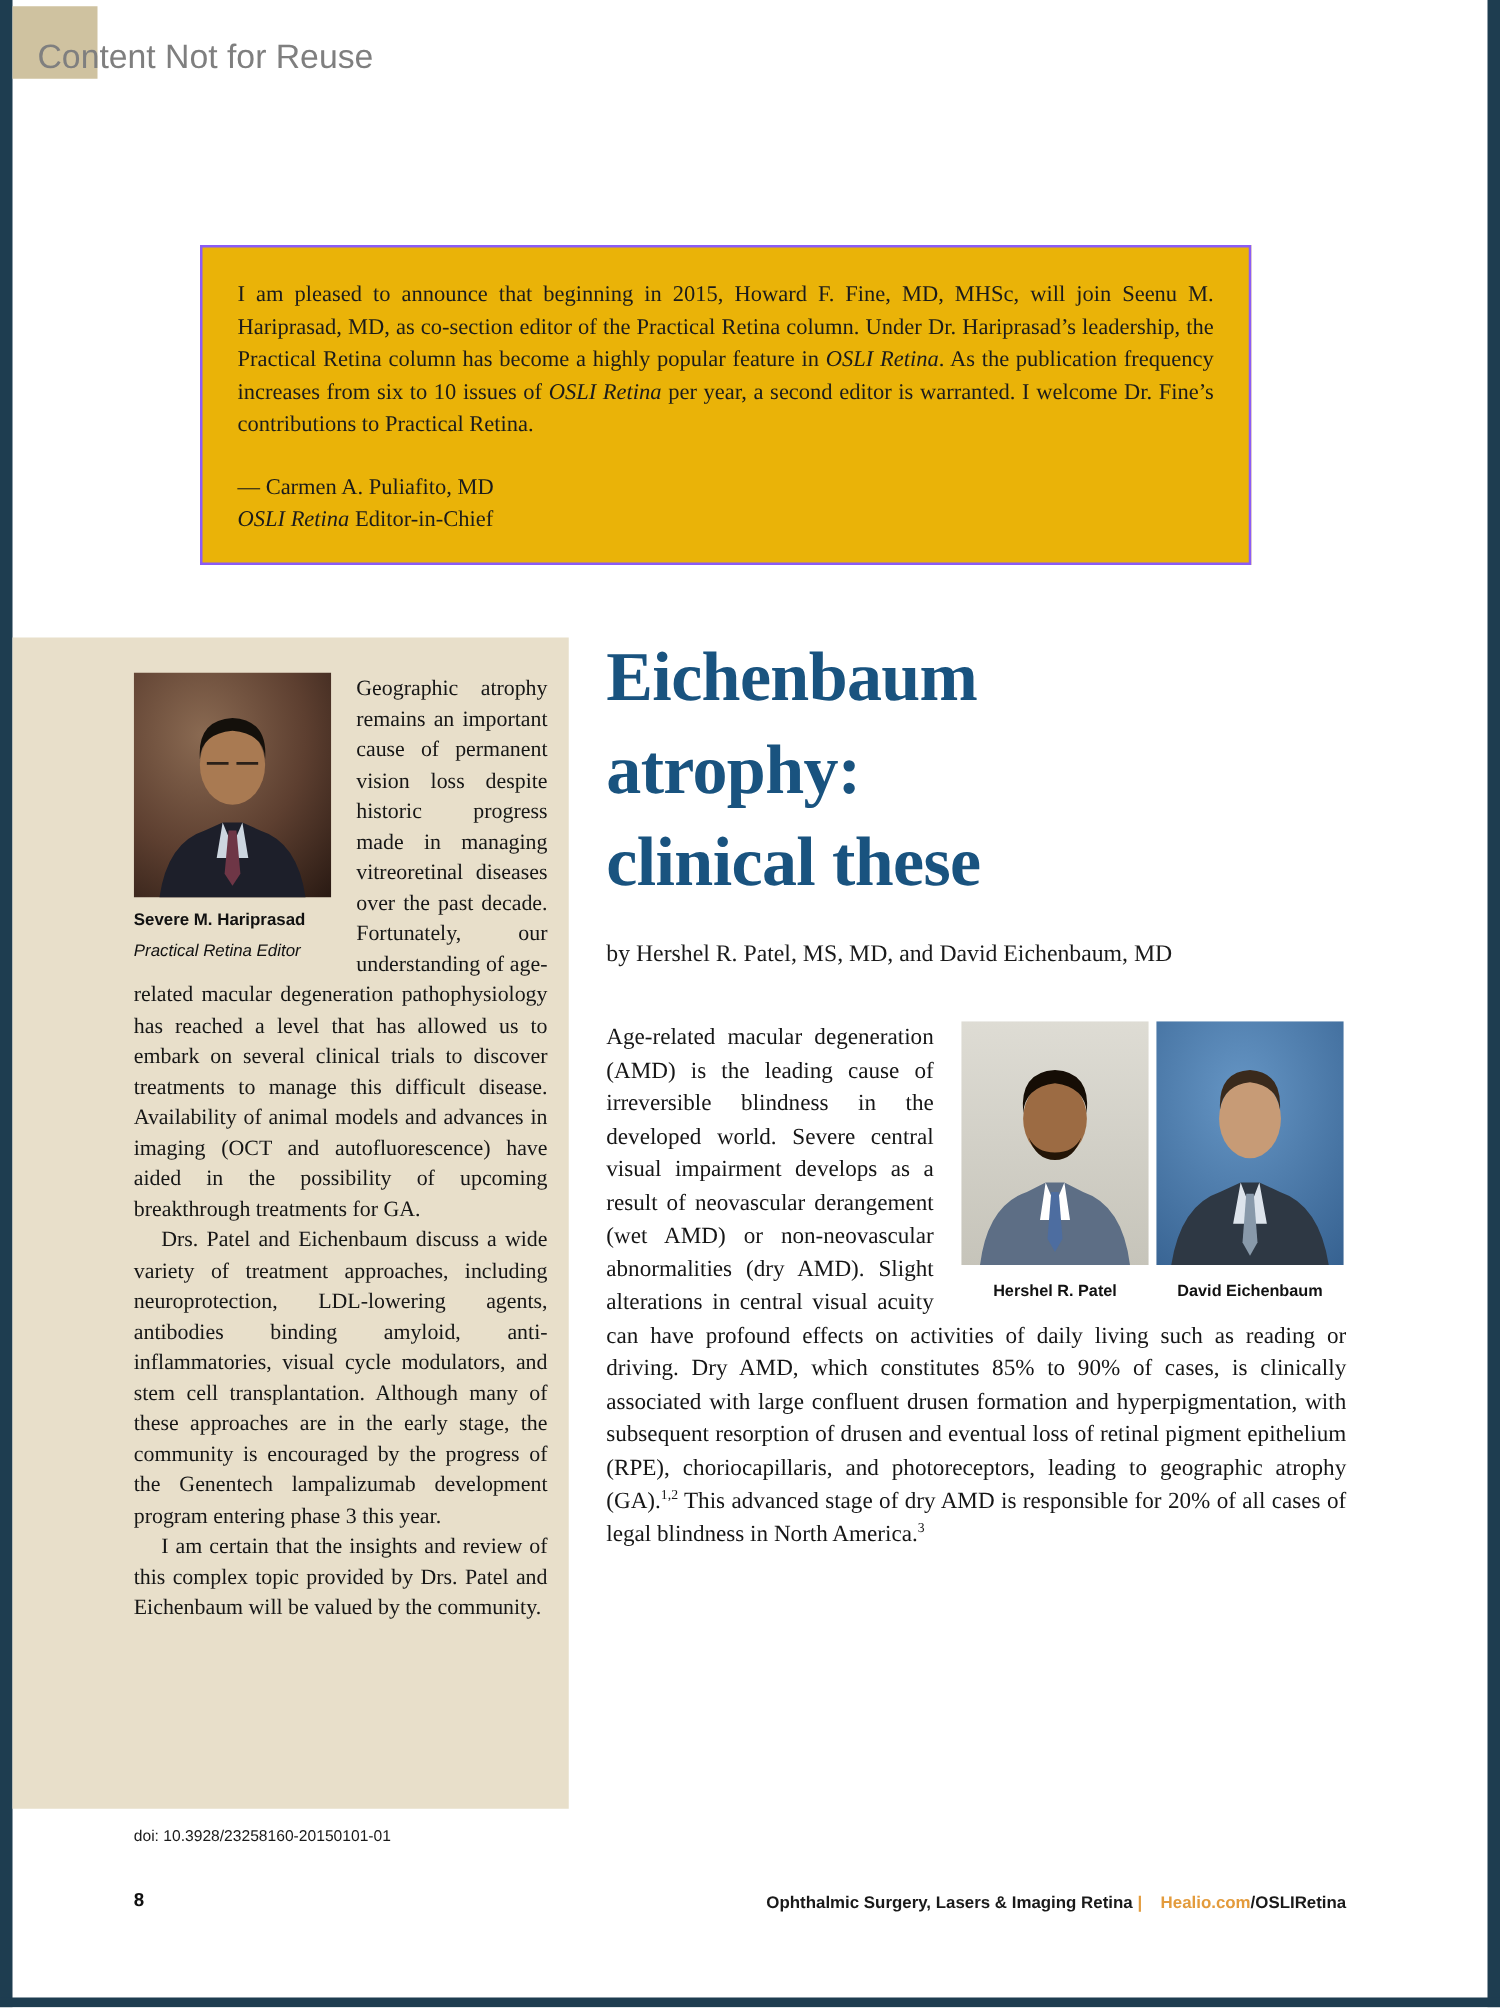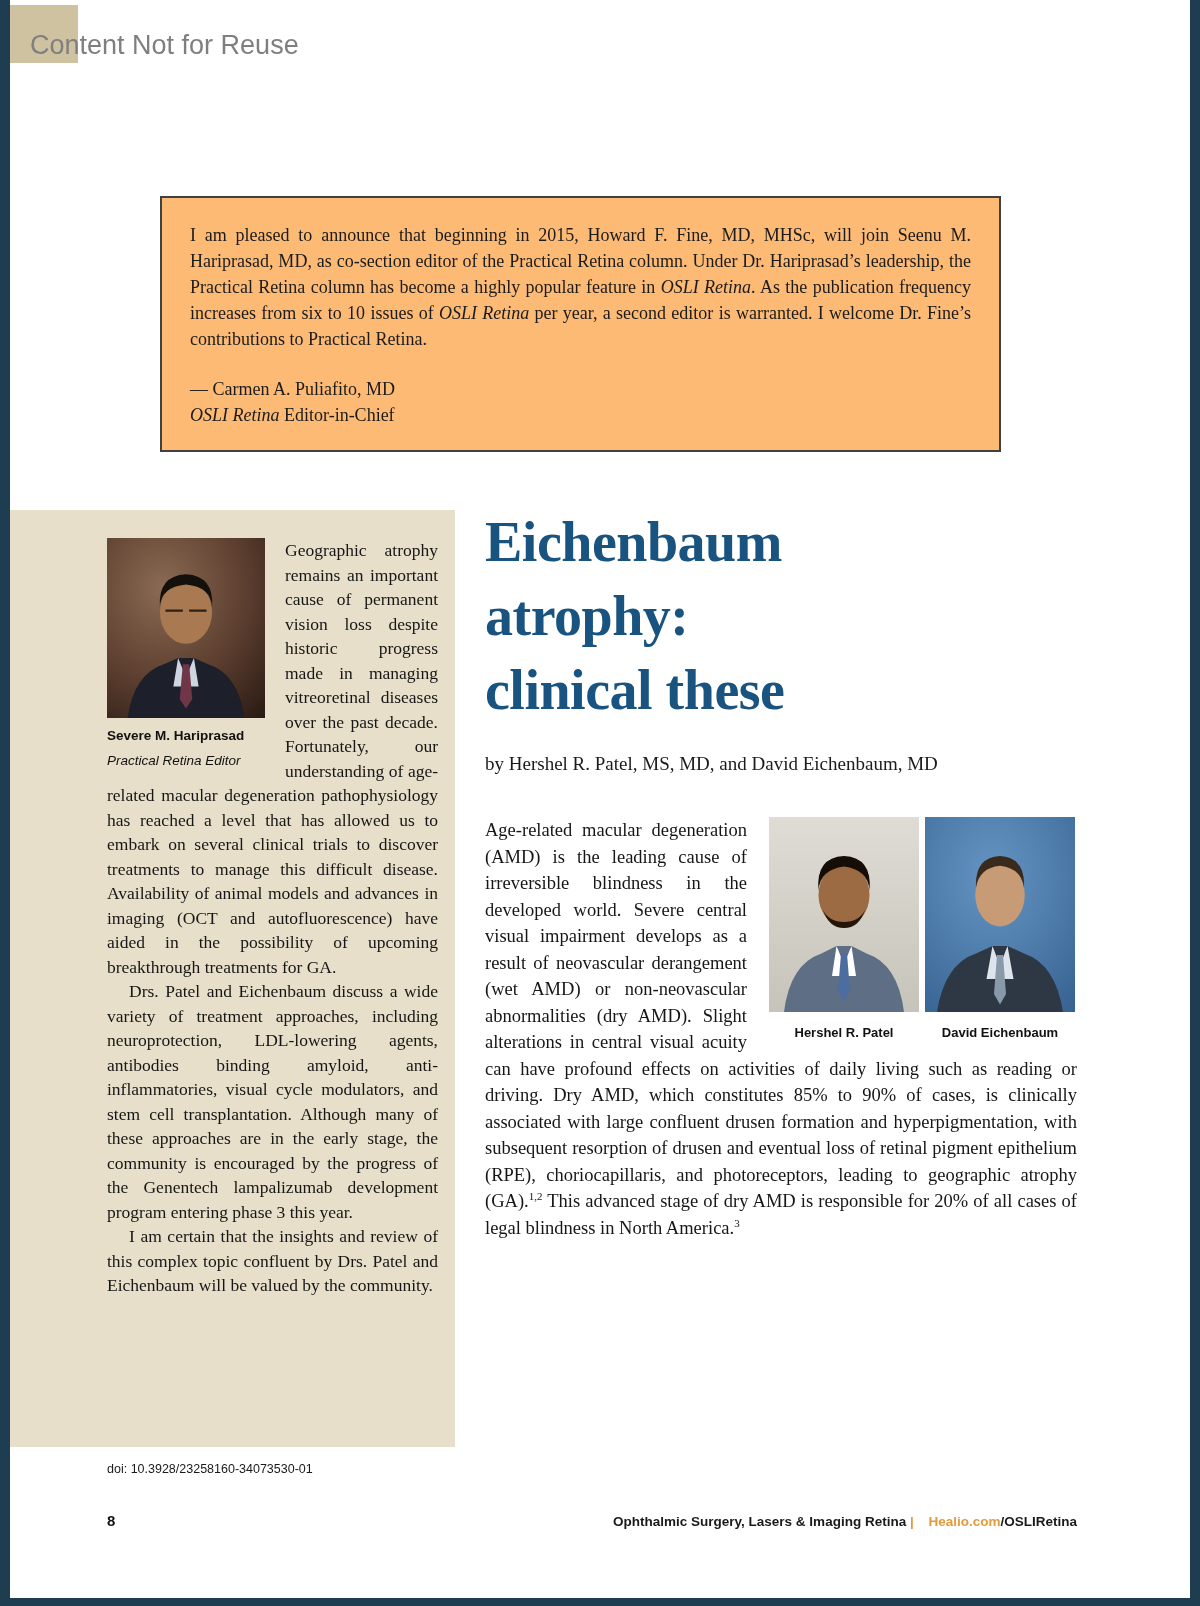--- a/index.html
+++ b/index.html
@@ -11,21 +11,21 @@
   .edge-right { right:0; }
   .edge-bottom { position:absolute; left:0; bottom:0; width:1200px; height:8px; background:#1e3d50; }
 
   .tan-square { position:absolute; left:10px; top:5px; width:68px; height:58px; background:#cfc2a0; }
   .watermark { position:absolute; left:30px; top:30px; font-family:"Liberation Sans", sans-serif; font-size:27px; color:#7f7f7f; z-index:3; }
 
   .masthead { position:absolute; left:107px; top:58px; }
   .masthead-title { font-family:"Liberation Serif", serif; font-weight:bold; font-size:20px; color:#1f3a6d; }
   .masthead-subtitle { margin-top:7px; font-size:17px; color:#5f6b79; }
 
-  .announce { position:absolute; left:160px; top:196px; width:841px; border:2px solid #404040; padding:24px 28px 22px 28px; background:#fdba74; }
+  .announce { position:absolute; left:160px; top:196px; width:841px; border:2px solid #8b5cf6; padding:24px 28px 22px 28px; background:#eab308; }
   .announce-body { font-size:18px; line-height:26px; text-align:justify; color:#1b1b1b; }
   .announce-sig { margin-top:24px; font-size:18px; line-height:26px; color:#1b1b1b; }
   .it { font-style:italic; }
 
   .beige-panel { position:absolute; left:10px; top:510px; width:445px; height:937px; background:#e8dfca; }
 
   .editor-col { position:absolute; left:107px; top:538px; width:331px; font-size:17.5px; line-height:24.5px; text-align:justify; color:#161616; }
   .editor-photo-block { float:left; width:178px; padding-right:20px; }
   .editor-portrait { width:158px; height:180px; display:block; }
   .editor-photo-name { margin-top:6px; font-family:"Liberation Sans", sans-serif; font-weight:bold; font-size:13.5px; color:#111; text-align:left; }
@@ -90,24 +90,24 @@
         <path d="M48 80 L52 80 L54 102 L50 108 L46 102 Z" fill="#6e3646"></path>
         <ellipse cx="50" cy="47" rx="16.5" ry="20" fill="#a97a52"></ellipse>
         <path d="M33.5 44 Q32 24 50 23 Q68 24 66.5 44 Q66 31 50 29.5 Q34 31 33.5 44 Z" fill="#14100b"></path>
         <path d="M37 46 h11 M52 46 h11" stroke="#2a2018" stroke-width="1.4" fill="none"></path>
       </svg>
       <div class="editor-photo-name">Severe M. Hariprasad</div>
       <div class="editor-photo-role">Practical Retina Editor</div>
     </div>
     <p>Geographic atrophy remains an important cause of permanent vision loss despite historic progress made in managing vitreoretinal diseases over the past decade. Fortunately, our understanding of age-related macular degeneration pathophysiology has reached a level that has allowed us to embark on several clinical trials to discover treatments to manage this difficult disease. Availability of animal models and advances in imaging (OCT and autofluorescence) have aided in the possibility of upcoming breakthrough treatments for GA.</p>
     <p class="indent">Drs. Patel and Eichenbaum discuss a wide variety of treatment approaches, including neuroprotection, LDL-lowering agents, antibodies binding amyloid, anti-inflammatories, visual cycle modulators, and stem cell transplantation. Although many of these approaches are in the early stage, the community is encouraged by the progress of the Genentech lampalizumab development program entering phase 3 this year.</p>
-    <p class="indent">I am certain that the insights and review of this complex topic confluent by Drs. Patel and Eichenbaum will be valued by the community.</p>
+    <p class="indent">I am certain that the insights and review of this complex topic provided by Drs. Patel and Eichenbaum will be valued by the community.</p>
   </div>
 
-  <div class="doi">doi: 10.3928/23258160-34073530-01</div>
+  <div class="doi">doi: 10.3928/23258160-20150101-01</div>
 
   <div class="article">
     <h1 class="article-title">
       <div>Eichenbaum</div>
       <div>atrophy:</div>
       <div>clinical these</div>
     </h1>
     <div class="article-byline">by Hershel R. Patel, MS, MD, and David Eichenbaum, MD</div>
 
     <div class="article-body">

